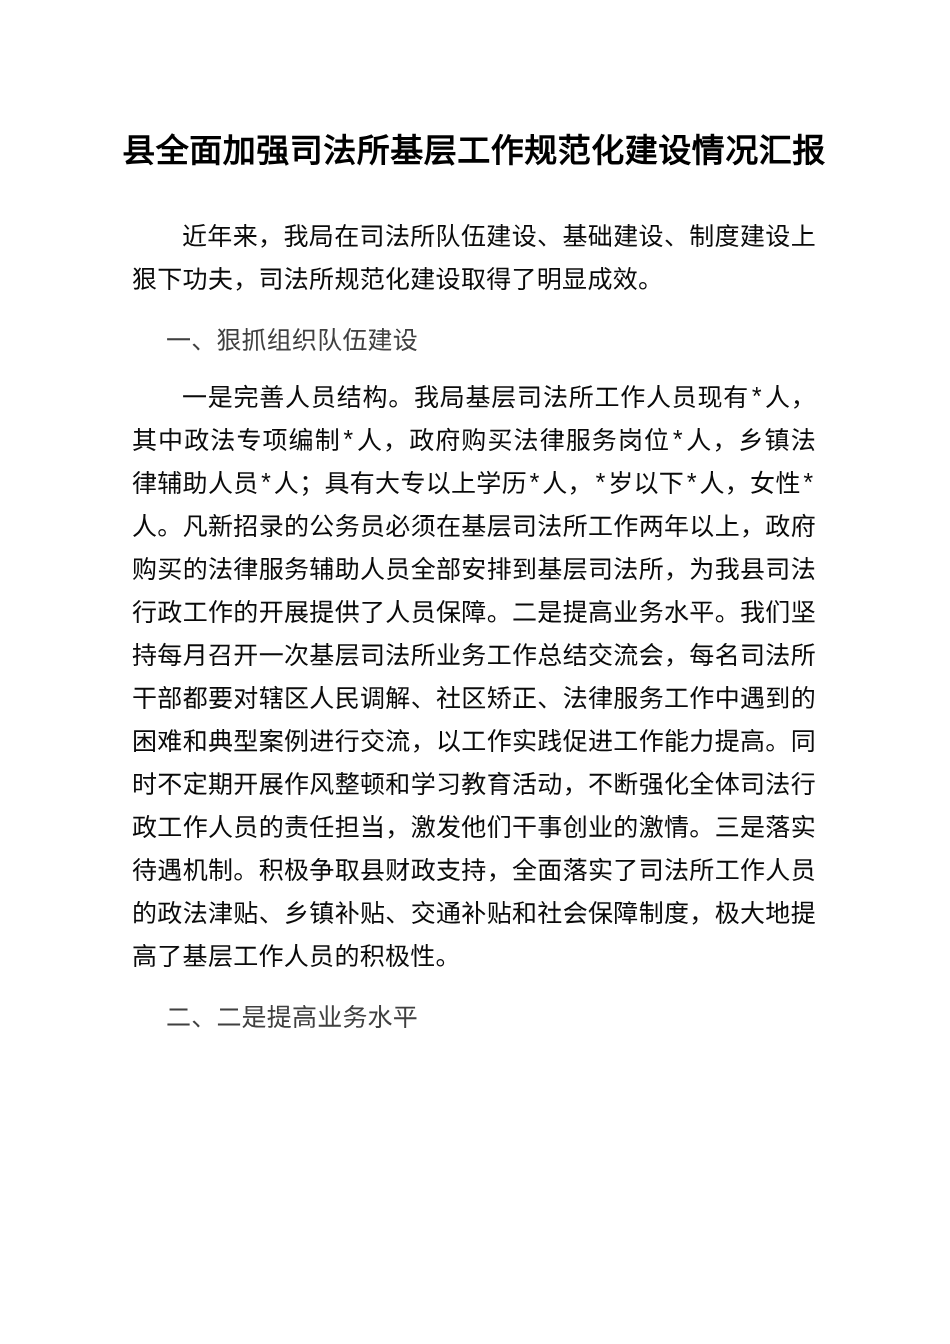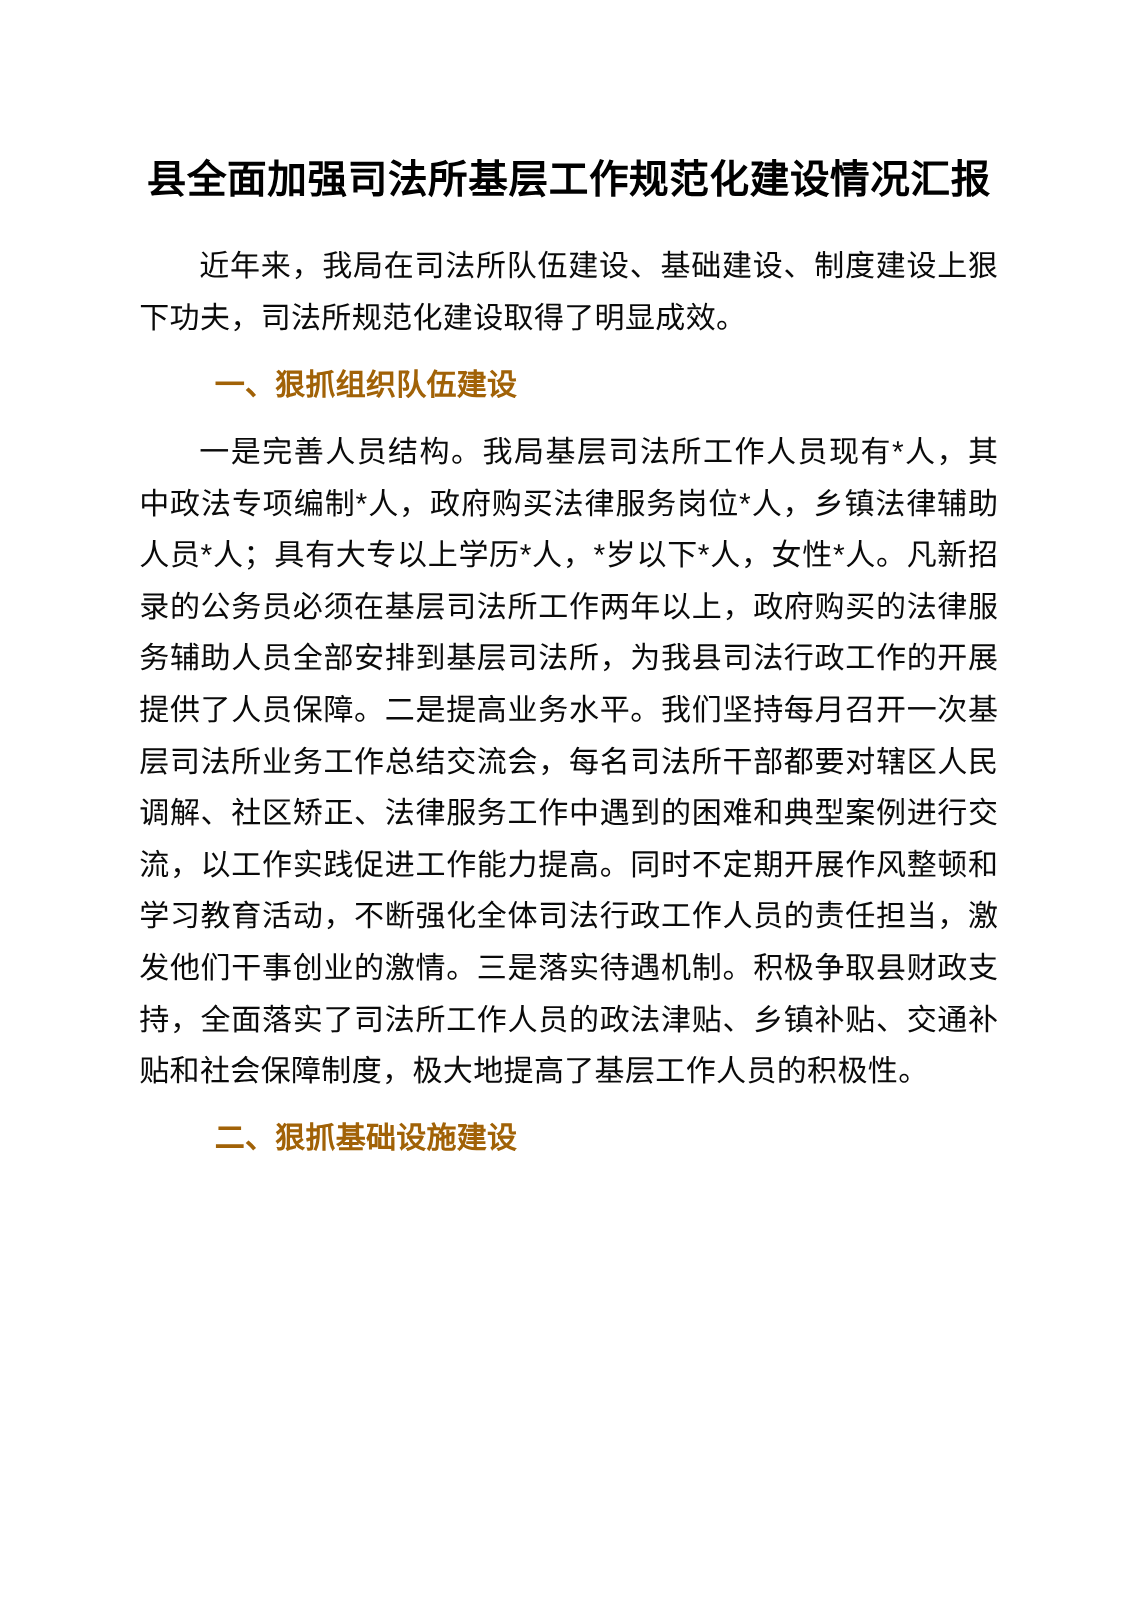--- a/index.html
+++ b/index.html
@@ -37,36 +37,36 @@
     text-align: center;
     margin: 0;
     padding-top: 128px;
     letter-spacing: 0.5px;
     text-align-last: center;
   }
 
   
   .section-heading {
     font-family: "Liberation Sans", "DejaVu Sans", sans-serif;
-    font-weight: bold;
+    font-weight: normal;
     font-size: 25px;
     line-height: 43px;
-    color: #a16207;
-    margin: 13px;
+    color: #404040;
+    margin: 0;
     text-indent: 50px;
     letter-spacing: 0.2px;
   }
 
   
   .body-para {
-    font-family: Liberation Sans, sans-serif;
+    font-family: Liberation Mono, monospace;
     font-size: 25px;
     line-height: 43px;
     color: #0a0a0a;
-    margin: 0;
+    margin: 16px;
     text-indent: 50px;
     text-align: justify;
     text-justify: inter-character;
     letter-spacing: 0.3px;
     word-break: break-all;
   }
 
   .spacer-intro { height: 26px; }
 </style>
 </head>
@@ -78,17 +78,17 @@
     <h1 class="doc-title">县全面加强司法所基层工作规范化建设情况汇报</h1>
 
     <div class="spacer-intro"></div>
 
     <p class="body-para">近年来，我局在司法所队伍建设、基础建设、制度建设上狠下功夫，司法所规范化建设取得了明显成效。</p>
 
     <h2 class="section-heading">一、狠抓组织队伍建设</h2>
 
     <p class="body-para">一是完善人员结构。我局基层司法所工作人员现有*人，其中政法专项编制*人，政府购买法律服务岗位*人，乡镇法律辅助人员*人；具有大专以上学历*人，*岁以下*人，女性*人。凡新招录的公务员必须在基层司法所工作两年以上，政府购买的法律服务辅助人员全部安排到基层司法所，为我县司法行政工作的开展提供了人员保障。二是提高业务水平。我们坚持每月召开一次基层司法所业务工作总结交流会，每名司法所干部都要对辖区人民调解、社区矫正、法律服务工作中遇到的困难和典型案例进行交流，以工作实践促进工作能力提高。同时不定期开展作风整顿和学习教育活动，不断强化全体司法行政工作人员的责任担当，激发他们干事创业的激情。三是落实待遇机制。积极争取县财政支持，全面落实了司法所工作人员的政法津贴、乡镇补贴、交通补贴和社会保障制度，极大地提高了基层工作人员的积极性。</p>
 
-    <h2 class="section-heading">二、狠抓基础设施建设</h2>
+    <h2 class="section-heading">二、二是提高业务水平</h2>
 
 
   </div>
 </div>
 
 </body></html>

